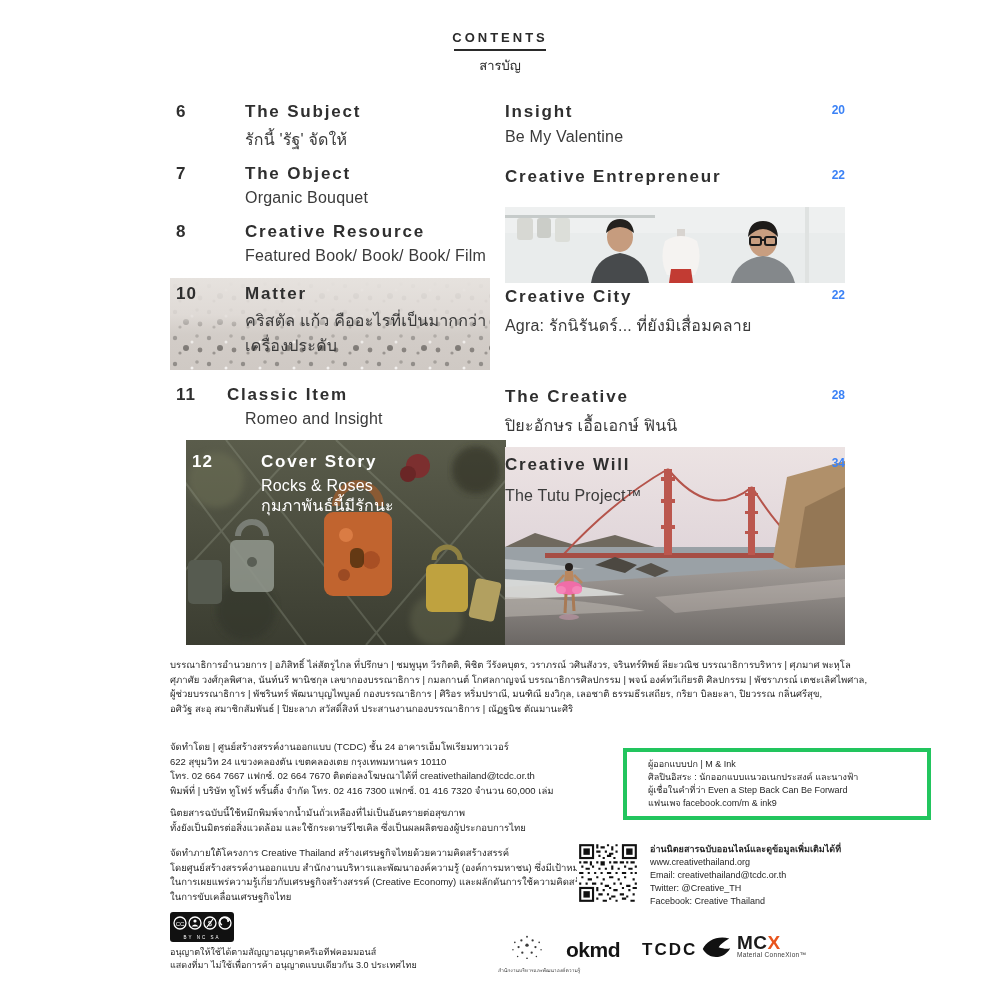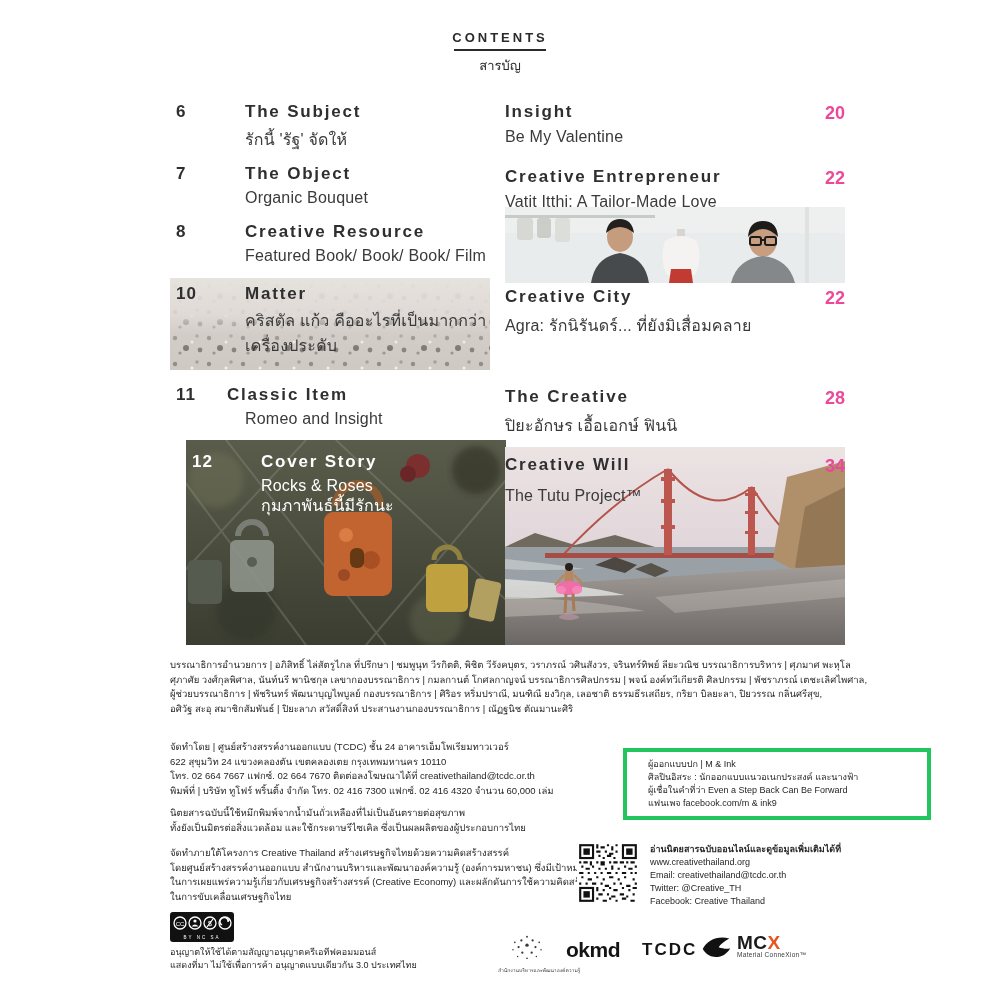--- a/index.html
+++ b/index.html
@@ -7,21 +7,21 @@
         font-family:"Liberation Sans","DejaVu Sans",sans-serif;color:#2e2e2e;}
   .abs{position:absolute;}
   
   .contents-en{top:30px;left:0;width:1000px;text-align:center;font-size:13px;font-weight:bold;letter-spacing:3px;color:#2a2a2a;}
   .contents-rule{top:49px;left:454px;width:92px;height:2px;background:#2a2a2a;}
   .contents-th{top:55px;left:0;width:1000px;text-align:center;font-size:13px;color:#2a2a2a;}
   
   .num{font-weight:bold;font-size:17px;letter-spacing:1px;color:#2f2f2f;}
   .ttl{font-weight:bold;font-size:17px;letter-spacing:1.8px;color:#2f2f2f;}
   .sub{font-size:16px;color:#3a3a3a;letter-spacing:.2px;}
-  .pagenum{font-weight:bold;font-size:18px;color:#ec4899;}
+  .pagenum{font-weight:bold;font-size:12px;color:#3b82f6;}
   .white,.white *{color:#ffffff;}
   .photo{display:block;}
   .right-entry{left:505px;width:340px;}
   .right-entry .pagenum{position:absolute;right:0;top:1px;}
   
   .small{font-size:9.5px;line-height:14.5px;color:#262626;white-space:nowrap;}
   .smaller{font-size:9px;line-height:13px;color:#262626;white-space:nowrap;}
   .designer-box{border:4px solid #22c55e;padding:6px 21px;margin-left:48px;}
   
   .okmd{font-size:21px;font-weight:bold;letter-spacing:-0.5px;color:#141414;}
@@ -136,21 +136,20 @@
 
   <div class="abs right-entry" style="top:102px">
     <span class="ttl">Insight</span>
     <span class="pagenum">20</span>
     <div class="sub" style="margin-top:6px">Be My Valentine</div>
   </div>
 
   <div class="abs right-entry" style="top:167px">
     <span class="ttl">Creative Entrepreneur</span>
     <span class="pagenum">22</span>
-    <div class="sub" style="margin-top:6px">Vatit Itthi: A Tailor-Made Love</div>
   </div>
 
   <svg class="abs photo" style="left:505px;top:207px" width="340" height="76" viewBox="0 0 340 76" preserveAspectRatio="none">
     <rect width="340" height="76" fill="#e9ecec"></rect>
     <rect width="340" height="26" fill="#eef0f0"></rect>
     <rect x="0" y="8" width="150" height="3" fill="#c6cbca"></rect>
     <rect x="12" y="11" width="16" height="22" rx="3" fill="#d7d8d3"></rect>
     <rect x="32" y="11" width="14" height="20" rx="3" fill="#cbcdc8"></rect>
     <rect x="50" y="11" width="15" height="24" rx="3" fill="#dcded9"></rect>
     <rect x="300" y="0" width="4" height="76" fill="#dfe2e1"></rect>
@@ -250,21 +249,21 @@
     <div class="small">บรรณาธิการอำนวยการ | อภิสิทธิ์ ไล่สัตรูไกล ที่ปรึกษา | ชมพูนุท วีรกิตติ, พิชิต วีรังคบุตร, วราภรณ์ วศินสังวร, จรินทร์ทิพย์ ลียะวณิช บรรณาธิการบริหาร | ศุภมาศ พะหุโล</div>
     <div class="small">ศุภาศัย วงศ์กุลพิศาล, นันท์นรี พานิชกุล เลขากองบรรณาธิการ | กมลกานต์ โกศลกาญจน์ บรรณาธิการศิลปกรรม | พจน์ องค์ทวีเกียรติ ศิลปกรรม | พัชราภรณ์ เตชะเลิศไพศาล,</div>
     <div class="small">ผู้ช่วยบรรณาธิการ | พัชรินทร์ พัฒนาบุญไพบูลย์ กองบรรณาธิการ | ศิริอร หริ่มปราณี, มนฑิณี ยงวิกุล, เลอชาติ ธรรมธีรเสถียร, กริยา บิลยะลา, ปิยวรรณ กลิ่นศรีสุข,</div>
     <div class="small">อศิวัฐ สะอุ สมาชิกสัมพันธ์ | ปิยะลาภ สวัสดิ์สิงห์ ประสานงานกองบรรณาธิการ | ณัฏฐนิช ตัณมานะศิริ</div>
   </div>
 
   <div class="abs" style="left:170px;top:740px;width:400px">
     <div class="small">จัดทำโดย | ศูนย์สร้างสรรค์งานออกแบบ (TCDC) ชั้น 24 อาคารเอ็มโพเรียมทาวเวอร์</div>
     <div class="small">622 สุขุมวิท 24 แขวงคลองตัน เขตคลองเตย กรุงเทพมหานคร 10110</div>
     <div class="small">โทร. 02 664 7667 แฟกซ์. 02 664 7670 ติดต่อลงโฆษณาได้ที่ creativethailand@tcdc.or.th</div>
-    <div class="small">พิมพ์ที่ | บริษัท ทูโฟร์ พริ้นติ้ง จำกัด โทร. 02 416 7300 แฟกซ์. 02 416 4320 จำนวน 60,000 เล่ม</div>
+    <div class="small">พิมพ์ที่ | บริษัท ทูโฟร์ พริ้นติ้ง จำกัด โทร. 02 416 7300 แฟกซ์. 01 416 7320 จำนวน 60,000 เล่ม</div>
   </div>
 
   <div class="abs" style="left:170px;top:806px;width:400px">
     <div class="small">นิตยสารฉบับนี้ใช้หมึกพิมพ์จากน้ำมันถั่วเหลืองที่ไม่เป็นอันตรายต่อสุขภาพ</div>
     <div class="small">ทั้งยังเป็นมิตรต่อสิ่งแวดล้อม และใช้กระดาษรีไซเคิล ซึ่งเป็นผลผลิตของผู้ประกอบการไทย</div>
   </div>
 
   <div class="abs" style="left:170px;top:846px;width:400px">
     <div class="small">จัดทำภายใต้โครงการ Creative Thailand สร้างเศรษฐกิจไทยด้วยความคิดสร้างสรรค์</div>
     <div class="small">โดยศูนย์สร้างสรรค์งานออกแบบ สำนักงานบริหารและพัฒนาองค์ความรู้ (องค์การมหาชน) ซึ่งมีเป้าหมาย</div>

